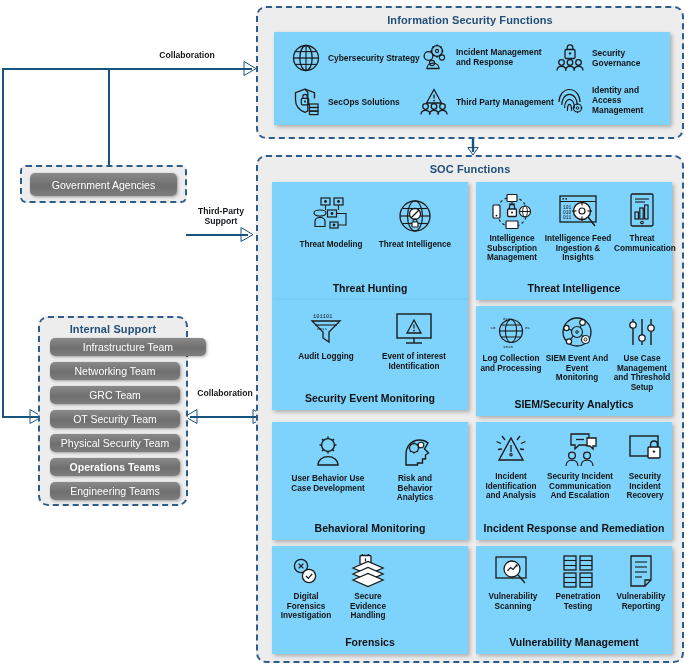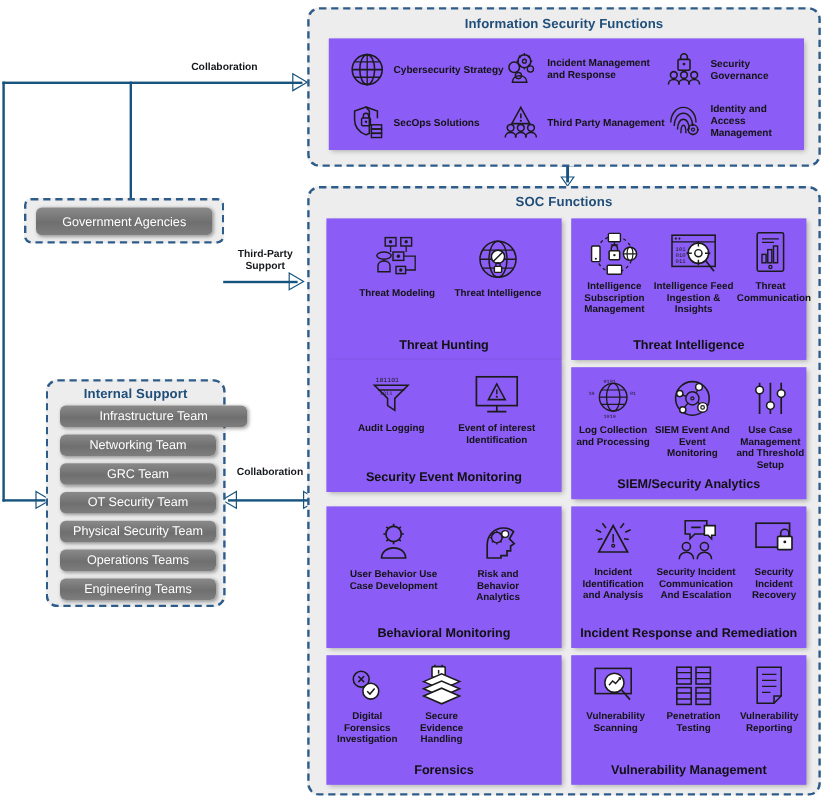--- a/index.html
+++ b/index.html
@@ -16,21 +16,21 @@
   .group-title{position:absolute;left:0;right:0;text-align:center;
                color:#1F4E79;font-weight:bold;font-size:11px;letter-spacing:.1px;}
 
   
   .pill{position:absolute;background:linear-gradient(180deg,#8A8A8A 0%,#6F6F6F 55%,#7E7E7E 100%);
         color:#ffffff;border-radius:5px;display:flex;align-items:center;justify-content:center;
         text-align:center;font-size:10.5px;line-height:12px;box-sizing:border-box;
         box-shadow:1px 1px 3px rgba(0,0,0,.35);padding:2px 4px;}
 
   
-  .card{position:absolute;background:#8b5cf6;box-sizing:border-box;
+  .card{position:absolute;background:#7dd3fc;box-sizing:border-box;
         box-shadow:2px 2px 4px rgba(0,0,0,.28);}
   .card-title{position:absolute;left:0;right:0;bottom:6px;text-align:center;
               font-size:10.5px;font-weight:bold;color:#111111;}
 
   .fn{position:absolute;text-align:center;box-sizing:border-box;}
   .fn .ico{display:flex;align-items:center;justify-content:center;}
   .fn .lbl{font-size:8.2px;line-height:9.6px;font-weight:bold;color:#141414;margin-top:2px;}
 
   
   .fnh{position:absolute;display:flex;align-items:center;box-sizing:border-box;}
@@ -190,21 +190,21 @@
   </div>
 
 
   <div class="dashgroup" style="left:38px;top:316px;width:150px;height:190px;">
     <div class="group-title" style="top:5px;">Internal Support</div>
     <div class="pill" style="left:10px;top:20px;width:156px;height:18px;">Infrastructure Team</div>
     <div class="pill" style="left:10px;top:44px;width:130px;height:18px;">Networking Team</div>
     <div class="pill" style="left:10px;top:68px;width:130px;height:18px;">GRC Team</div>
     <div class="pill" style="left:10px;top:92px;width:130px;height:18px;">OT Security Team</div>
     <div class="pill" style="left:10px;top:116px;width:130px;height:18px;">Physical Security Team</div>
-    <div class="pill" style="left:10px;top:140px;width:130px;height:18px;">Operations Teams</div>
+    <div class="pill" style="left:10px;top:140px;width:130px;height:18px;font-weight:bold;">Operations Teams</div>
     <div class="pill" style="left:10px;top:164px;width:130px;height:18px;">Engineering Teams</div>
   </div>
 
   <div class="dashgroup" style="left:256px;top:155px;width:428px;height:508px;">
     <div class="group-title" style="top:6px;">SOC Functions</div>
 
     <div class="card" style="left:14px;top:25px;width:196px;height:118px;">
       <div class="fn" style="left:22px;top:14px;width:74px;">
         <span class="ico">
           <svg width="46" height="42" viewBox="0 0 46 42">

